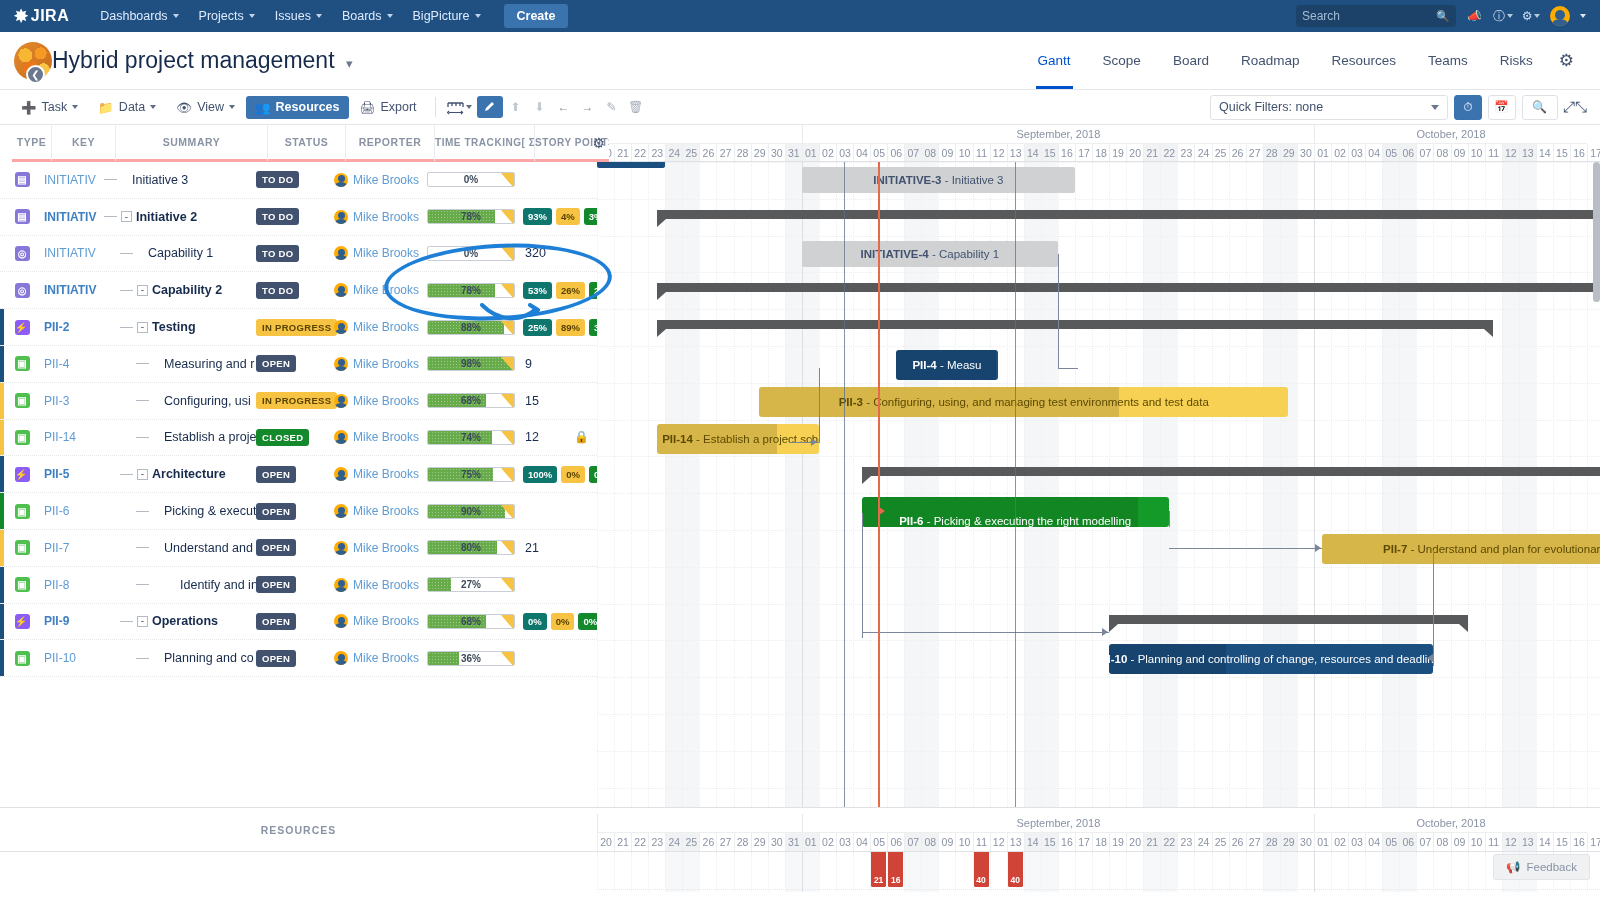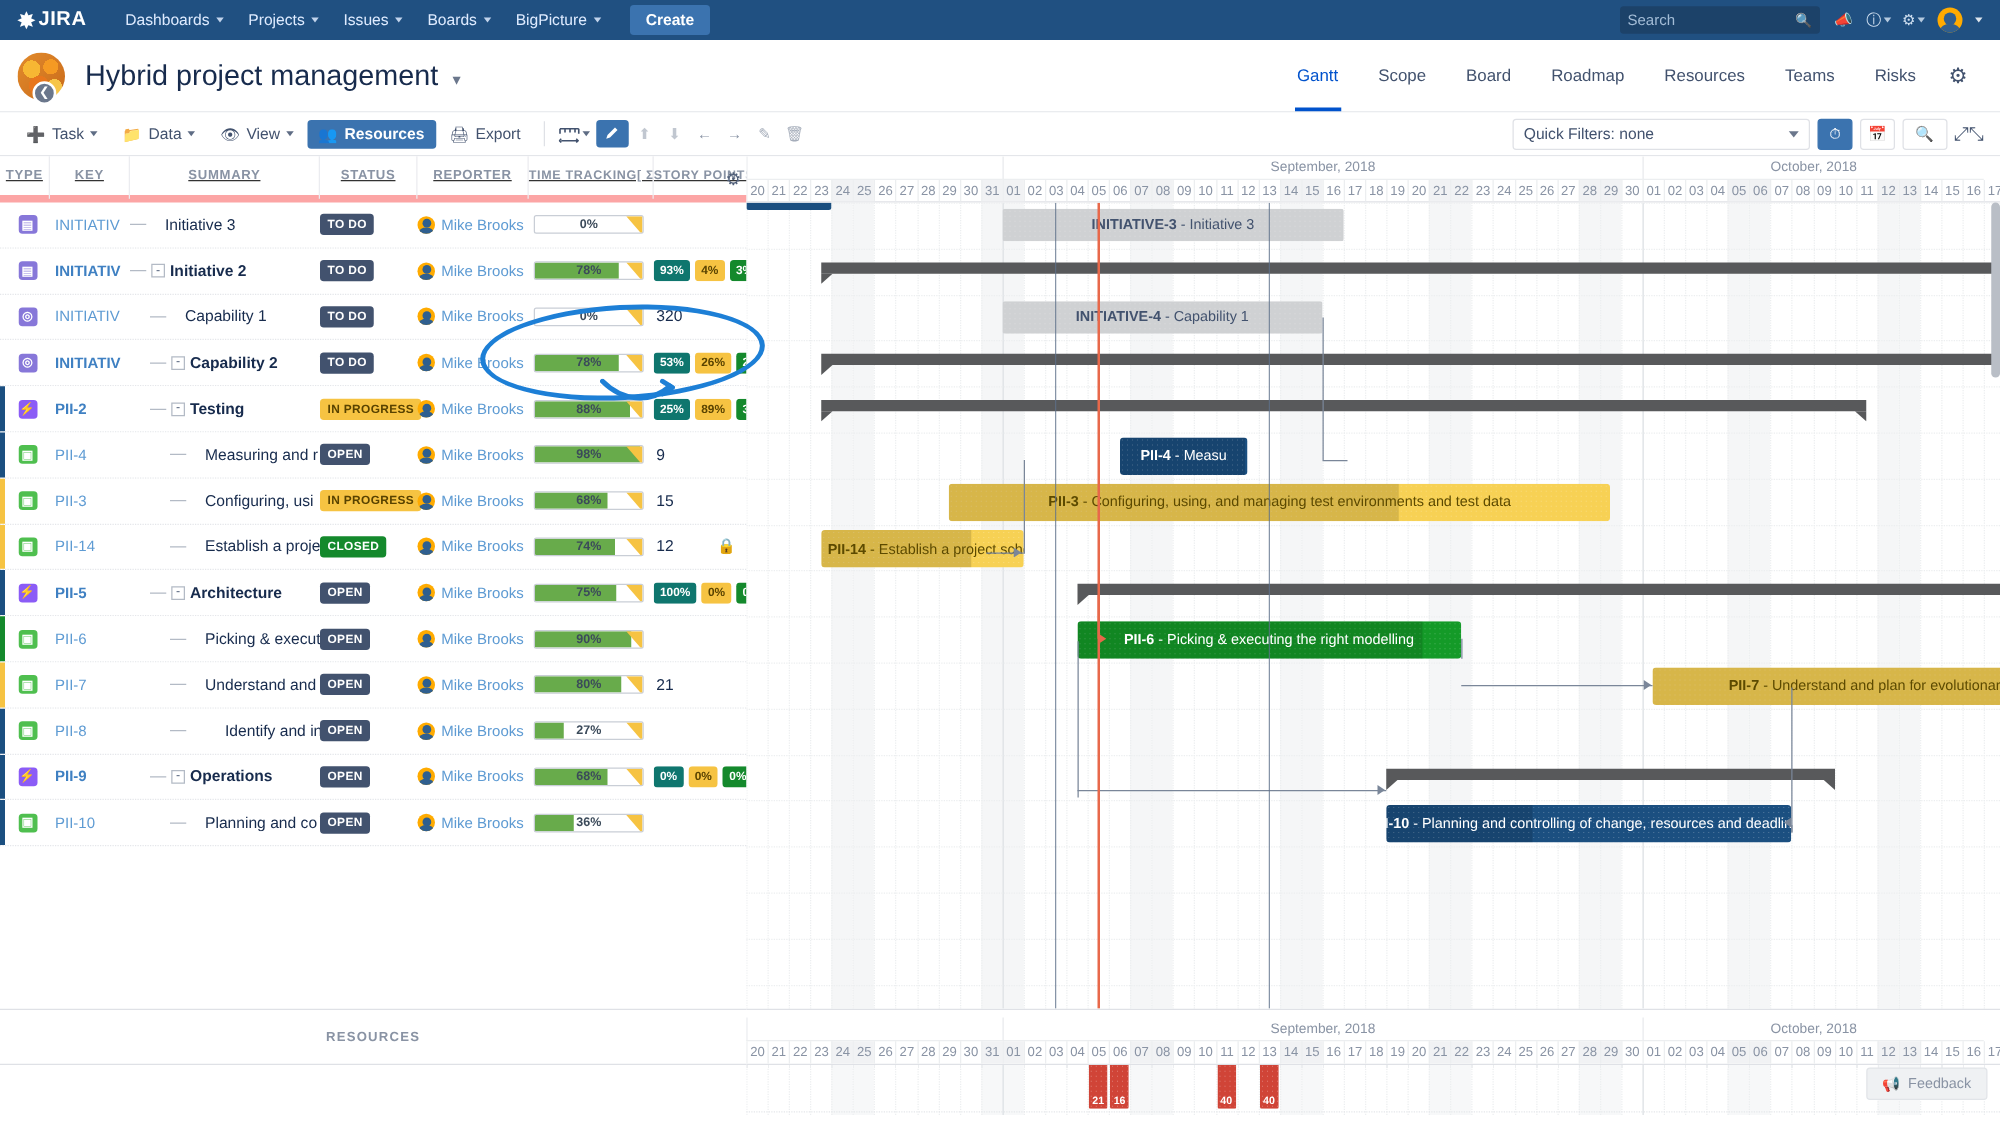--- a/index.html
+++ b/index.html
@@ -56,21 +56,21 @@
       radial-gradient(circle at 45% 70%, #e8761c 0 8px, transparent 8px),
       radial-gradient(circle at 78% 72%, #f7c548 0 6px, transparent 6px),
       linear-gradient(135deg,#e28b2c,#c96a1a);
     position:relative; flex:none;
   }
   .collapse-chip {
     position:absolute; left:12px; bottom:-4px; width:19px;height:19px;border-radius:50%;
     background:#6b778c; color:#fff; font-size:10px; display:flex;align-items:center;justify-content:center;
     border:2px solid #fff; cursor:pointer;
   }
-  .proj-title { font-size:23px; color:#172b4d; margin-left:16px; font-weight:400;}
+  .proj-title { font-size:23px; color:#172b4d; margin-left:0; font-weight:400;}
   .proj-title .c { font-size:13px; color:#6b778c; margin-left:5px;}
   .proj-tabs { margin-left:auto; display:flex; align-items:flex-end; height:100%; padding-right:16px; gap:0;}
   .ptab {
     padding:0 16px; height:100%; display:flex; align-items:center; font-size:13.5px;
     color:#42526e; cursor:pointer; position:relative;
   }
   .ptab.active { color:#0052cc; }
   .ptab.active::after { content:""; position:absolute; left:14px; right:14px; bottom:0; height:3px; background:#0052cc;}
   .ptab.gear { padding:0 10px; font-size:17px; color:#42526e; }
 
@@ -96,24 +96,23 @@
   .qf .caret2 { margin-left:auto; border-left:4px solid transparent;border-right:4px solid transparent;border-top:5px solid #6b778c;}
   .sq-btn { width:28px;height:25px;border:1px solid #dfe1e6;border-radius:3px;display:flex;align-items:center;justify-content:center;color:#42526e;cursor:pointer;background:#fff;}
   .sq-btn.blue { background:#3b73af;border-color:#3b73af;color:#fff;}
   .sq-btn.wide { width:36px; }
   .expand-ico { width:22px;height:22px;display:flex;align-items:center;justify-content:center;color:#42526e;cursor:pointer;font-size:15px;}
 
   
   .grid-wrap { position:relative; height:767px; width:1600px; overflow:hidden; }
 
   .col-head {
-    position:absolute; top:0; left:0; width:597px; height:37px;
-    background:#fff; border-bottom:6px solid #fca5a5; display:flex; align-items:center;
+    position:absolute; top:0; left:12px; width:597px; height:37px;
+    background:#fff; border-bottom:3px solid #fca5a5; display:flex; align-items:center;
     z-index:6;
-    text-decoration:underline;
   }
   .ch {
     font-size:10.5px; color:#8993a4; letter-spacing:0.55px; text-align:center;
     font-weight:bold; overflow:hidden; white-space:nowrap; border-right:1px solid #ebecf0;
     height:37px; line-height:37px;
   }
   .gear-col { position:absolute; right:4px; top:10px; font-size:14px; color:#505f79; cursor:pointer;}
 
   
   .tbl { position:absolute; top:37px; left:0; width:597px; z-index:5; background:#fff;}
@@ -200,21 +199,21 @@
 
   .gbar {
     position:absolute; height:30px; border-radius:3px; display:flex; align-items:center;
     justify-content:center; font-size:11.5px; color:#fff; white-space:nowrap; overflow:hidden;
     background-image:radial-gradient(rgba(255,255,255,.25) 0.5px, transparent 0.5px); background-size:4px 4px;
   }
   .gbar b { font-weight:bold; }
   .gbar.grey { background-color:#cfd1d3; color:#42526e; height:26px; border-radius:2px;}
   .gbar.navy { background-color:#1b4f80; }
   .gbar.yellow{ background-color:#f7d154; color:#5c4a00; }
-  .gbar.green { background-color:#149a28; }
+  .gbar.green { background-color:#149a28;align-items:flex-end; }
   .gbar .prog { position:absolute; left:0; top:0; bottom:0; background:rgba(0,0,0,0.13); }
   .gbar .txt { position:relative; z-index:2; padding:0 8px; }
 
   .summary-bar {
     position:absolute; height:9px; background:#58595b;
   }
   .summary-bar::before, .summary-bar::after {
     content:""; position:absolute; top:9px; width:0;height:0;
     border-top:8px solid #58595b;
   }

